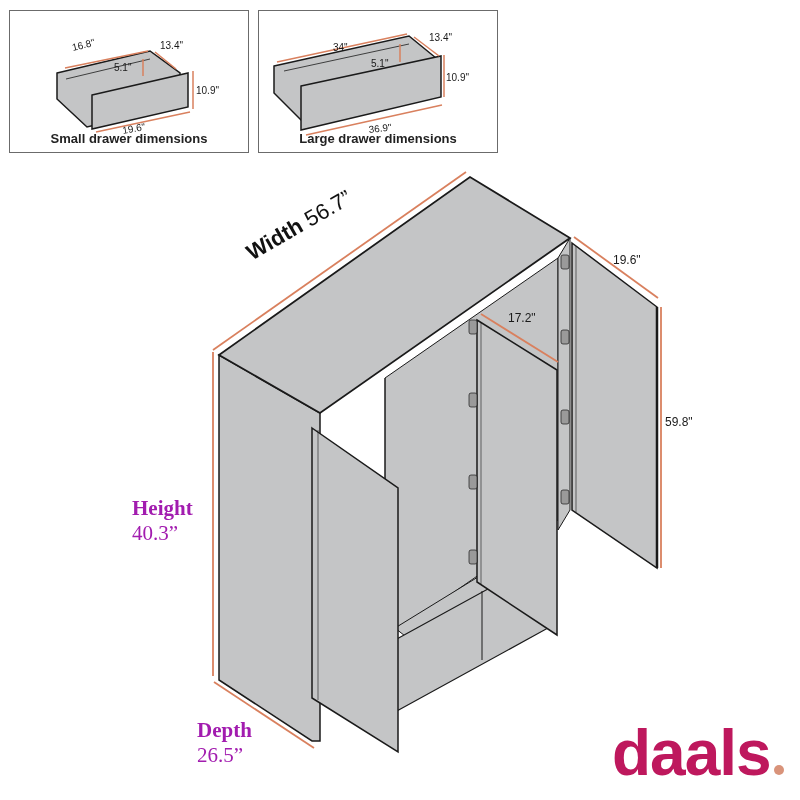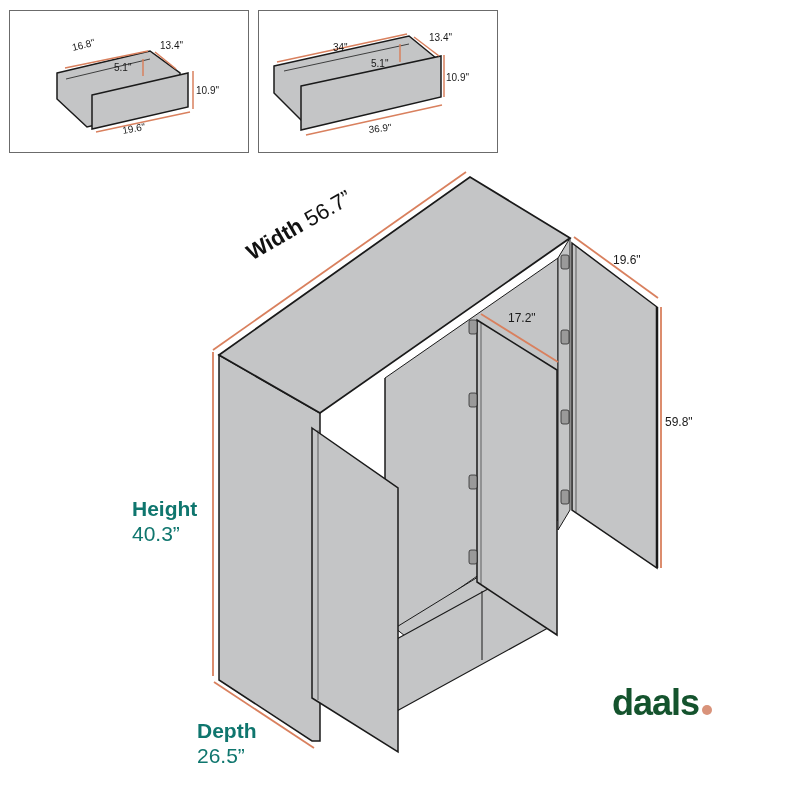--- a/index.html
+++ b/index.html
@@ -1,25 +1,25 @@
 <!DOCTYPE html>
 <html><head>
 <meta charset="utf-8">
 <style>
   html, body { margin:0; padding:0; background:#ffffff; }
   body { width:800px; height:800px; position:relative; overflow:hidden; font-family:"Liberation Sans", sans-serif; color:#1a1a1a; }
   .inset { position:absolute; top:10px; height:143px; background:#fff; border:1.5px solid #6b6b6b; box-sizing:border-box; }
   .inset-caption { position:absolute; left:0; right:0; bottom:6px; text-align:center; font-size:13px; font-weight:bold; color:#222; }
   svg { position:absolute; overflow:visible; }
   .dim { font-family:"Liberation Sans", sans-serif; fill:#1a1a1a; }
-  .big-label { position:absolute; font-size:21px; line-height:25px; color:#0f766e; }
+  .big-label { position:absolute; font-size:21px; line-height:25px; color:#a21caf;font-family:Liberation Serif, serif; }
   .big-label b { font-weight:bold; display:block; }
   .width-label { position:absolute; left:255px; top:240px; font-size:22px; color:#111; transform:rotate(-30deg); transform-origin:left bottom; white-space:nowrap; }
   .width-label b { font-weight:bold; }
-  .logo { position:absolute; left:612px; top:682px; font-size:36px; font-weight:bold; letter-spacing:-1px; color:#14532d; }
+  .logo { position:absolute; left:612px; top:716px; font-size:64px; font-weight:bold; letter-spacing:-1px; color:#be185d; }
   .logo-dot { display:inline-block; width:10px; height:10px; border-radius:50%; margin-left:3px; }
 </style>
 </head>
 <body>
 
 <div class="inset" style="left:9px; width:240px;">
   <svg width="240" height="120" style="left:0;top:0;">
     <polygon points="47,62 140,40 170,62 170,94 77,116 47,88" fill="#c4c5c6" stroke="#1a1a1a" stroke-width="1.5"></polygon>
     <polygon points="82,84 178,62 178,96 82,118" fill="#c4c5c6" stroke="#1a1a1a" stroke-width="1.5"></polygon>
     <line x1="56" y1="68" x2="140" y2="48" stroke="#1a1a1a" stroke-width="0.8"></line>
@@ -27,38 +27,40 @@
     <line x1="145" y1="41" x2="166" y2="58" stroke="#d9805e" stroke-width="1.5"></line>
     <line x1="133" y1="48" x2="133" y2="65" stroke="#d9805e" stroke-width="1.5"></line>
     <line x1="183" y1="60" x2="183" y2="98" stroke="#d9805e" stroke-width="1.5"></line>
     <line x1="86" y1="121" x2="180" y2="101" stroke="#d9805e" stroke-width="1.5"></line>
     <text class="dim" x="63" y="40" font-size="10" transform="rotate(-14 63 40)">16.8"</text>
     <text class="dim" x="150" y="38" font-size="10">13.4"</text>
     <text class="dim" x="104" y="60" font-size="10">5.1"</text>
     <text class="dim" x="186" y="83" font-size="10">10.9"</text>
     <text class="dim" x="113" y="123" font-size="10" transform="rotate(-10 113 123)">19.6"</text>
   </svg>
+  <div class="inset-caption">Small drawer dimensions</div>
 </div>
 
 <div class="inset" style="left:258px; width:240px;">
   <svg width="240" height="120" style="left:0;top:0;">
     <polygon points="15,55 150,25 177,47 177,82 46,113 15,82" fill="#c4c5c6" stroke="#1a1a1a" stroke-width="1.5"></polygon>
     <polygon points="42,75 182,45 182,86 42,119" fill="#c4c5c6" stroke="#1a1a1a" stroke-width="1.5"></polygon>
     <line x1="25" y1="60" x2="150" y2="33" stroke="#1a1a1a" stroke-width="0.8"></line>
     <line x1="18" y1="51" x2="148" y2="23" stroke="#d9805e" stroke-width="1.5"></line>
     <line x1="155" y1="26" x2="180" y2="45" stroke="#d9805e" stroke-width="1.5"></line>
     <line x1="141" y1="33" x2="141" y2="51" stroke="#d9805e" stroke-width="1.5"></line>
     <line x1="185" y1="44" x2="185" y2="86" stroke="#d9805e" stroke-width="1.5"></line>
     <line x1="47" y1="124" x2="183" y2="94" stroke="#d9805e" stroke-width="1.5"></line>
     <text class="dim" x="74" y="40" font-size="10">34"</text>
     <text class="dim" x="170" y="30" font-size="10">13.4"</text>
     <text class="dim" x="112" y="56" font-size="10">5.1"</text>
     <text class="dim" x="187" y="70" font-size="10">10.9"</text>
     <text class="dim" x="110" y="122" font-size="10" transform="rotate(-6 110 122)">36.9"</text>
   </svg>
+  <div class="inset-caption">Large drawer dimensions</div>
 </div>
 
 <svg width="800" height="800" style="left:0;top:0;">
 
   <polygon points="219,355 219,680 312,741 320,741 320,413" fill="#c4c5c6" stroke="#1a1a1a" stroke-width="1.5"></polygon>
 
   <polygon points="219,355 470,177 570,238 320,413" fill="#c4c5c6" stroke="#1a1a1a" stroke-width="1.8"></polygon>
 
   <polygon points="385,378 558,258 558,520 385,640" fill="#c4c5c6" stroke="#1a1a1a" stroke-width="1"></polygon>
   <line x1="385" y1="378" x2="385" y2="640" stroke="#1a1a1a" stroke-width="1"></line>

